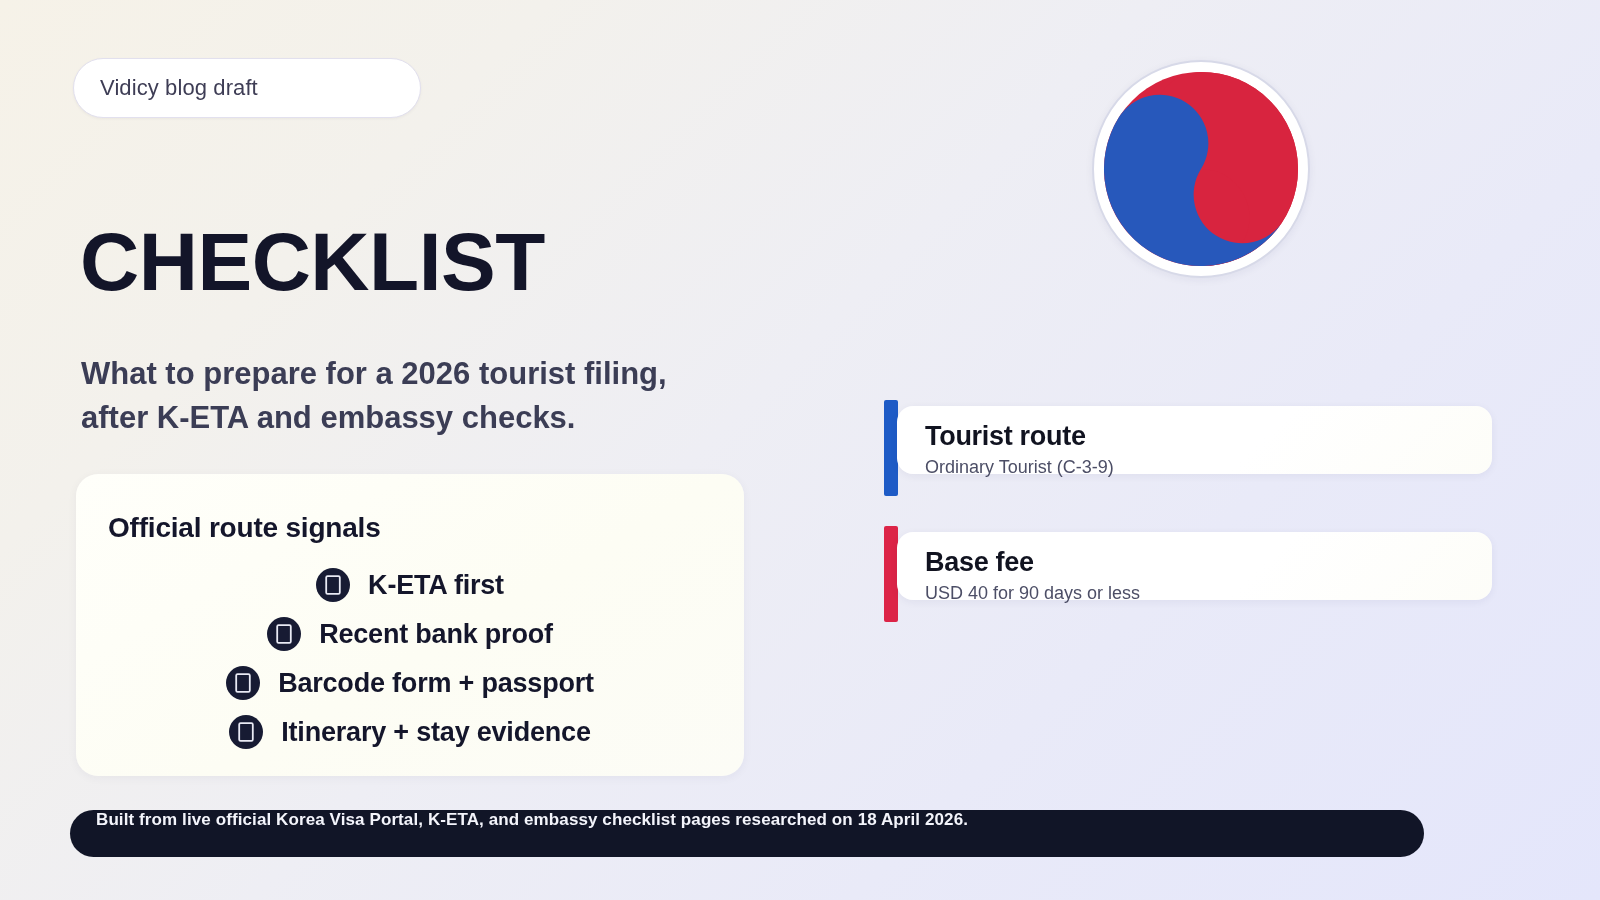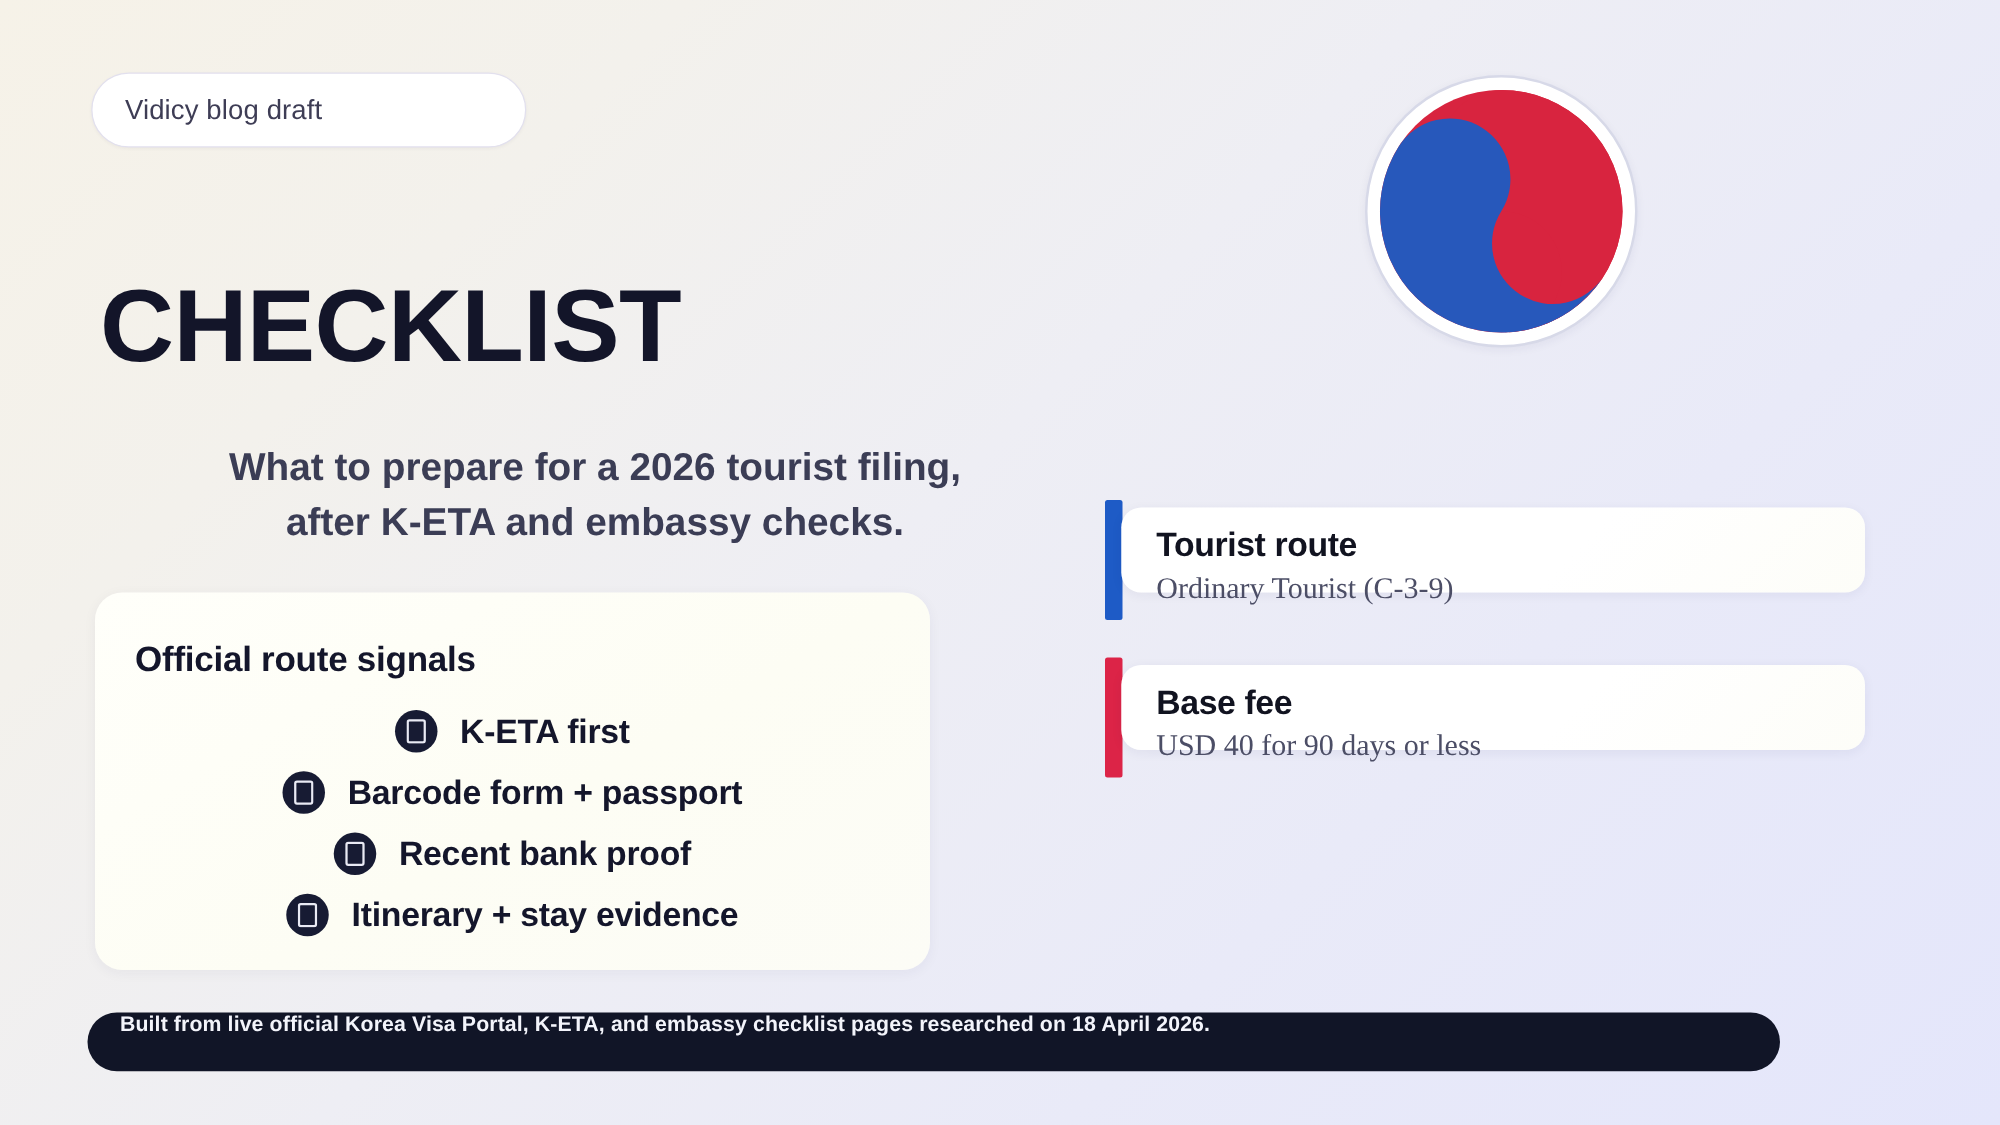--- a/index.html
+++ b/index.html
@@ -69,21 +69,20 @@
   .subtitle {
     position: absolute;
     left: 81px;
     top: 352px;
     width: 790px;
     font-size: 31px;
     font-weight: bold;
     line-height: 1.42;
     color: #3b3d55;
     margin: 0;
-    text-align: center;
   }
 
   
   .check-card {
     position: absolute;
     left: 76px;
     top: 474px;
     width: 668px;
     height: 302px;
     box-sizing: border-box;
@@ -180,25 +179,24 @@
     box-sizing: border-box;
   }
   .fact-title {
     font-size: 27px;
     font-weight: bold;
     color: #111320;
     line-height: 1.2;
     letter-spacing: -0.3px;
   }
   .fact-sub {
-    font-size: 24px;
+    font-size: 18px;
     color: #4c4e66;
     line-height: 1.35;
     margin-top: 3px;
-    font-family: Liberation Serif, serif;
   }
 
   
   .footer {
     position: absolute;
     left: 70px;
     top: 810px;
     width: 1354px;
     height: 47px;
     background: #111527;
@@ -259,29 +257,29 @@
           </svg>
         </span>
         <span class="check-label">K-ETA first</span>
       </li>
       <li class="check-item">
         <span class="check-icon">
           <svg width="16" height="20" viewBox="0 0 16 20">
             <rect x="1.2" y="1.2" width="13.6" height="17.6" rx="1.4" fill="none" stroke="#e9eaf4" stroke-width="1.8"></rect>
           </svg>
         </span>
-        <span class="check-label">Barcode form + passport</span>
+        <span class="check-label">Recent bank proof</span>
       </li>
       <li class="check-item">
         <span class="check-icon">
           <svg width="16" height="20" viewBox="0 0 16 20">
             <rect x="1.2" y="1.2" width="13.6" height="17.6" rx="1.4" fill="none" stroke="#e9eaf4" stroke-width="1.8"></rect>
           </svg>
         </span>
-        <span class="check-label">Recent bank proof</span>
+        <span class="check-label">Barcode form + passport</span>
       </li>
       <li class="check-item">
         <span class="check-icon">
           <svg width="16" height="20" viewBox="0 0 16 20">
             <rect x="1.2" y="1.2" width="13.6" height="17.6" rx="1.4" fill="none" stroke="#e9eaf4" stroke-width="1.8"></rect>
           </svg>
         </span>
         <span class="check-label">Itinerary + stay evidence</span>
       </li>
     </ul>

